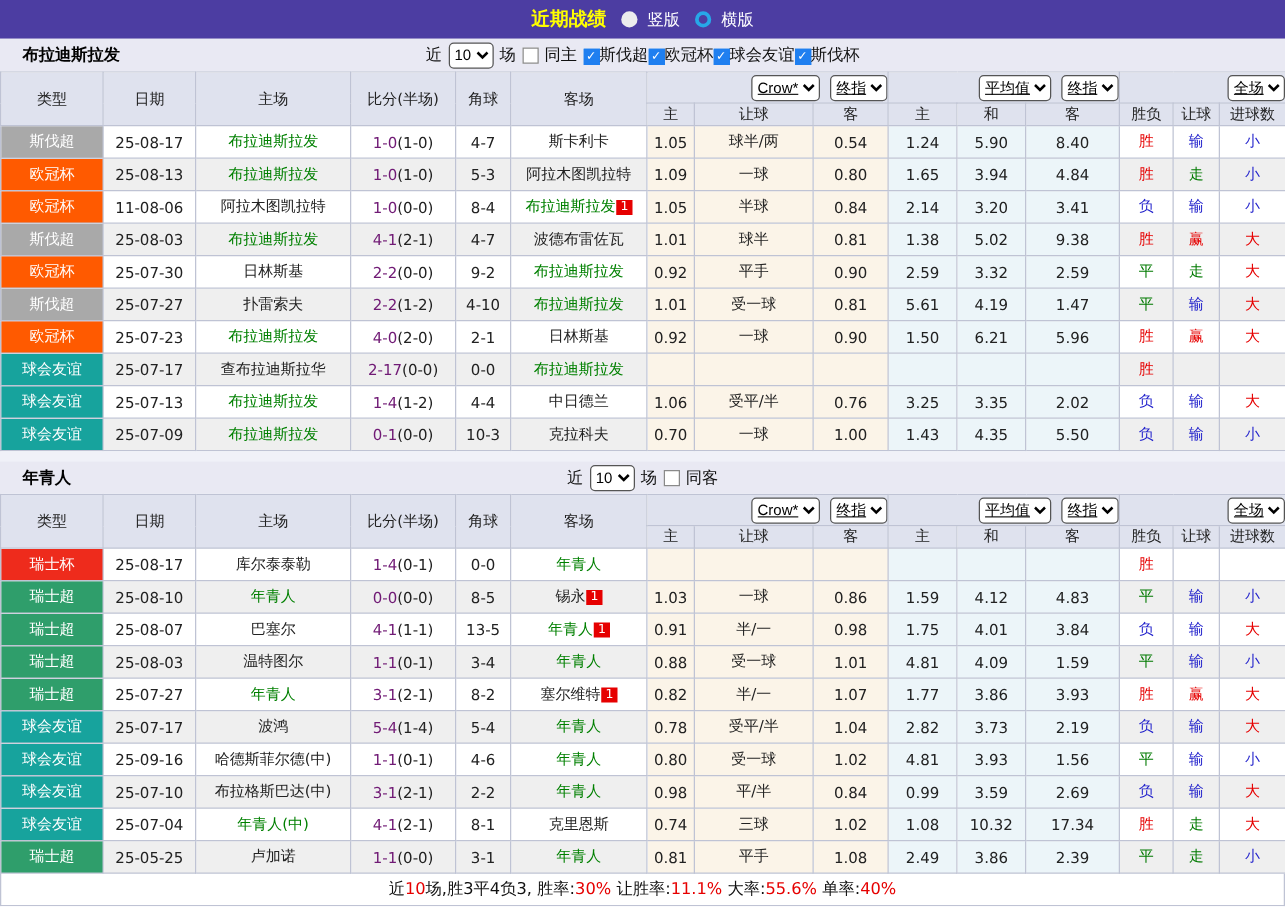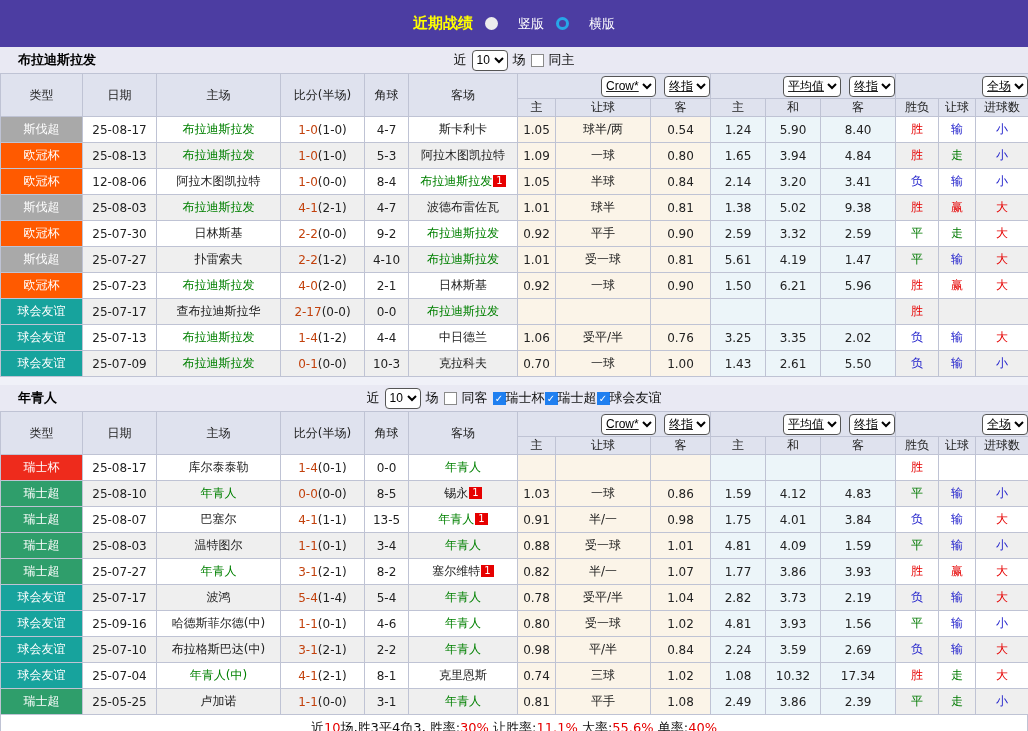--- a/index.html
+++ b/index.html
@@ -1,21 +1,21 @@
 <!DOCTYPE html>
 <html><head>
 <meta charset="utf-8">
 <style>
   * { box-sizing: border-box; }
   body { margin:0; width:1028px; background:#fff; color:#222;
          font-family:"DejaVu Sans","Liberation Sans",sans-serif; font-size:12px; }
-  .topbar { height:47px; background:#4c3da2; display:flex; align-items:center;
+  .topbar { height:31px; background:#4c3da2; display:flex; align-items:center;
             justify-content:center; gap:12px; }
   .topbar .title { color:#ffff00; font-weight:bold; font-size:15px; }
-  .radio-label { color:#fff; font-size:13px; display:inline-flex; align-items:center; gap:20px; cursor:pointer; }
+  .radio-label { color:#fff; font-size:13px; display:inline-flex; align-items:center; gap:8px; cursor:pointer; }
   .radio { width:13px; height:13px; border-radius:50%; display:inline-block; }
   .r-off { background:#ededed; }
   .r-on  { background:transparent; border:3px solid #27a7e8; }
   .band { height:26px; background:#e9e9f3; position:relative; display:flex; align-items:center; }
   .band .team { position:absolute; left:18px; font-weight:bold; font-size:13px; color:#000; }
   .filters { margin:0 auto; display:flex; align-items:center; gap:5px; font-size:13px; color:#111; }
   select { font-size:12px; height:21px; border:1px solid #555; border-radius:4px; background:#fff; }
   .cb { width:13px; height:13px; display:inline-flex; align-items:center; justify-content:center;
         font-size:10px; line-height:13px; cursor:pointer; }
   .cb-off { background:#fff; border:1px solid #8a8a8a; }
@@ -26,21 +26,21 @@
   .grid thead th { background:#dfe2ee; font-weight:normal; font-size:12px; color:#222; }
   .grid thead tr.h1 th { height:25px; }
   .grid thead tr.h2 th { height:16px; }
   .selwrap { display:flex; justify-content:flex-end; gap:8px; align-items:center;text-decoration:underline; }
   .grid tbody td { height:26px; font-size:12px; background:#fff; }
   .grid tbody tr:nth-child(even) td { background:#efefef; }
   .grid tbody tr td.o1 { background:#fbf4e8; }
   .grid tbody tr td.o2 { background:#ecf5f9; }
   .lg { color:#fff; }
   .focus { color:#008000; }
-  .ft { color:#c2410c; } .ht { color:#222; }
+  .ft { color:#701a75; } .ht { color:#222; }
   .rc { display:inline-block; background:#e60000; color:#fff; font-size:10px;
         line-height:12px; padding:0 3px; margin-left:1px; vertical-align:1px; }
   .summary { height:26px; line-height:25px; text-align:center; font-size:13px; color:#111;
              border:1px solid #bfc3d4; border-top:none; }
   .summary .red { color:#e60000; }
   .spacer { height:8px; background:#f0f1f8; }
 </style>
 </head>
 <body>
 
@@ -59,20 +59,21 @@
 <div id="sections">
   <div class="section">
     <div class="band">
       <span class="team">布拉迪斯拉发</span>
       <div class="filters">
         <span class="near">近</span>
         <select class="num"><option>10</option></select>
         <span class="games">场</span>
         <span class="cb cb-off same-cb"></span>
         <span class="same">同主</span>
+        <span class="leagues"><span class="cb cb-on">✓</span><span>斯伐超</span><span class="cb cb-on">✓</span><span>欧冠杯</span><span class="cb cb-on">✓</span><span>球会友谊</span><span class="cb cb-on">✓</span><span>斯伐杯</span></span>
       </div>
     </div>
     <table class="grid">
       <colgroup>
         <col style="width:82px">
           <col style="width:74px">
           <col style="width:124px">
         <col style="width:84px">
           <col style="width:44px">
           <col style="width:109px">
@@ -154,21 +155,21 @@
             <td class="o1">0.80</td>
             <td class="o2">1.65</td>
             <td class="o2">3.94</td>
             <td class="o2">4.84</td>
             <td style="color: rgb(230, 0, 0);">胜</td>
             <td style="color: rgb(0, 122, 0);">走</td>
             <td style="color: rgb(34, 34, 204);">小</td>
           </tr>
           <tr>
             <td class="lg" style="background: rgb(255, 90, 0);">欧冠杯</td>
-            <td>12-08-06</td>
+            <td>11-08-06</td>
             <td><span>阿拉木图凯拉特</span></td>
             <td><span class="ft">1-0</span><span class="ht">(0-0)</span></td>
             <td>8-4</td>
             <td><span class="focus">布拉迪斯拉发</span><span class="rc">1</span></td>
             <td class="o1">1.05</td>
             <td class="o1">半球</td>
             <td class="o1">0.84</td>
             <td class="o2">2.14</td>
             <td class="o2">3.20</td>
             <td class="o2">3.41</td>
@@ -282,40 +283,39 @@
             <td class="lg" style="background: rgb(23, 163, 157);">球会友谊</td>
             <td>25-07-09</td>
             <td><span class="focus">布拉迪斯拉发</span></td>
             <td><span class="ft">0-1</span><span class="ht">(0-0)</span></td>
             <td>10-3</td>
             <td><span>克拉科夫</span></td>
             <td class="o1">0.70</td>
             <td class="o1">一球</td>
             <td class="o1">1.00</td>
             <td class="o2">1.43</td>
-            <td class="o2">2.61</td>
+            <td class="o2">4.35</td>
             <td class="o2">5.50</td>
             <td style="color: rgb(34, 34, 204);">负</td>
             <td style="color: rgb(34, 34, 204);">输</td>
             <td style="color: rgb(34, 34, 204);">小</td>
           </tr>
         </tbody>
     </table>
   </div>
 <div class="spacer"></div>
   <div class="section">
     <div class="band">
       <span class="team">年青人</span>
       <div class="filters">
         <span class="near">近</span>
         <select class="num"><option>10</option></select>
         <span class="games">场</span>
         <span class="cb cb-off same-cb"></span>
         <span class="same">同客</span>
-        <span class="leagues"><span class="cb cb-on">✓</span><span>瑞士杯</span><span class="cb cb-on">✓</span><span>瑞士超</span><span class="cb cb-on">✓</span><span>球会友谊</span></span>
       </div>
     </div>
     <table class="grid">
       <colgroup>
         <col style="width:82px">
           <col style="width:74px">
           <col style="width:124px">
         <col style="width:84px">
           <col style="width:44px">
           <col style="width:109px">
@@ -490,21 +490,21 @@
           <tr>
             <td class="lg" style="background: rgb(23, 163, 157);">球会友谊</td>
             <td>25-07-10</td>
             <td><span>布拉格斯巴达(中)</span></td>
             <td><span class="ft">3-1</span><span class="ht">(2-1)</span></td>
             <td>2-2</td>
             <td><span class="focus">年青人</span></td>
             <td class="o1">0.98</td>
             <td class="o1">平/半</td>
             <td class="o1">0.84</td>
-            <td class="o2">2.24</td>
+            <td class="o2">0.99</td>
             <td class="o2">3.59</td>
             <td class="o2">2.69</td>
             <td style="color: rgb(34, 34, 204);">负</td>
             <td style="color: rgb(34, 34, 204);">输</td>
             <td style="color: rgb(230, 0, 0);">大</td>
           </tr>
           <tr>
             <td class="lg" style="background: rgb(23, 163, 157);">球会友谊</td>
             <td>25-07-04</td>
             <td><span class="focus">年青人(中)</span></td>

